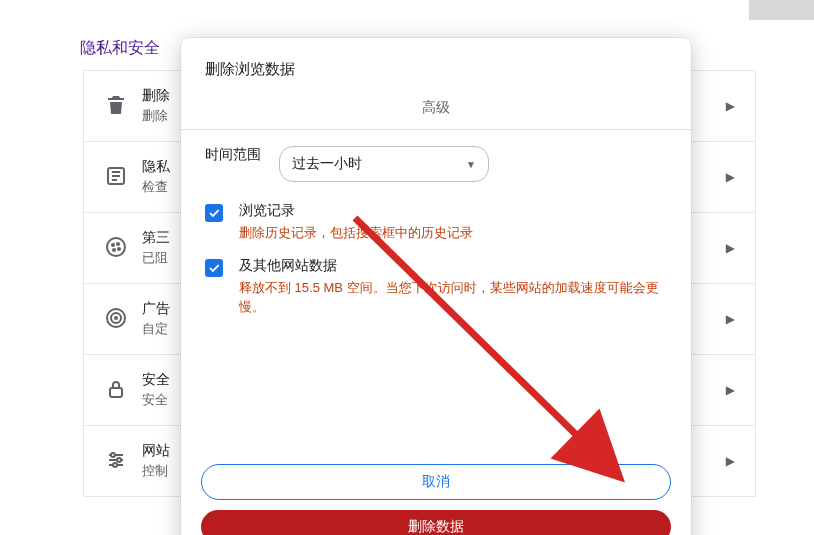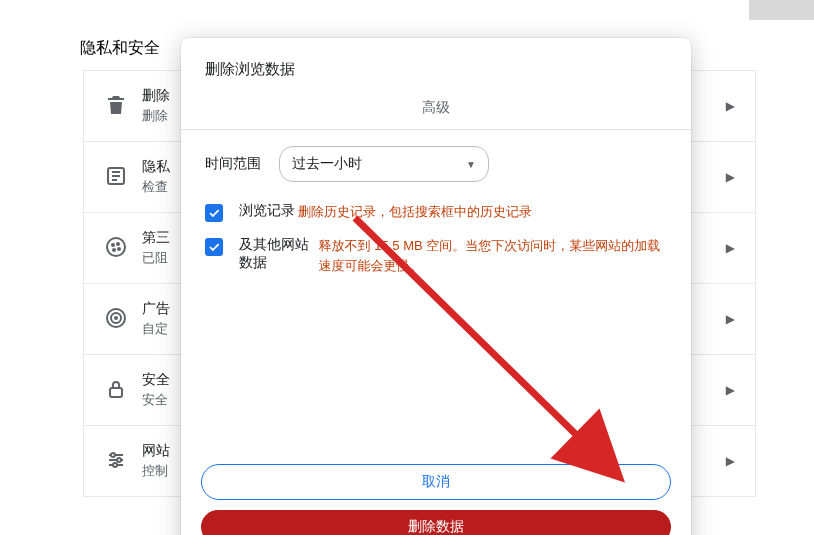--- a/index.html
+++ b/index.html
@@ -20,21 +20,21 @@
     }
     .top-bar {
       position: absolute;
       top: 0; right: 0; height: 20px; width: 65px;
       background: #d8d8d8;
     }
     .section-title {
       position: absolute;
       top: 38px; left: 80px;
       font-size: 16px;
-      color: #000000;
+      color: #4c1d95;
     }
     .settings-list {
       position: absolute;
       top: 70px;
       left: 83px;
       right: 58px;
       display: flex;
       flex-direction: column;
     }
     .settings-row {
@@ -110,21 +110,21 @@
     }
     .modal-body {
       padding: 16px 24px;
       flex: 1;
       display: flex;
       flex-direction: column;
       gap: 14px;
     }
     .time-row {
       display: flex;
-      align-items: center;
+      align-items: flex-start;
       gap: 18px;
       margin-bottom: 6px;
     }
     .time-label { font-size: 14px; color: #202124; }
     .select {
       border: 1px solid #bdbdbd;
       border-radius: 14px;
       padding: 8px 12px;
       min-width: 210px;
       display: flex;
@@ -146,21 +146,21 @@
       background: #1a73e8;
       display: flex;
       align-items: center;
       justify-content: center;
       color: #fff;
       flex: 0 0 18px;
       margin-top: 2px;
       cursor: pointer;
     }
     .chk svg { width: 14px; height: 14px; }
-    .check-texts { display: flex; flex-direction: row; gap: 3px; }
+    .check-texts { display: flex; flex-direction: column; gap: 3px; }
     .check-title { font-size: 14px; color: #202124; }
     .check-desc  { font-size: 13px; color: #c2410c; line-height: 1.5; }
     .modal-footer {
       padding: 14px 20px 26px 20px;
       display: flex;
       justify-content: space-between;
       gap: 10px;
       flex-direction: column;
     }
     .btn {

